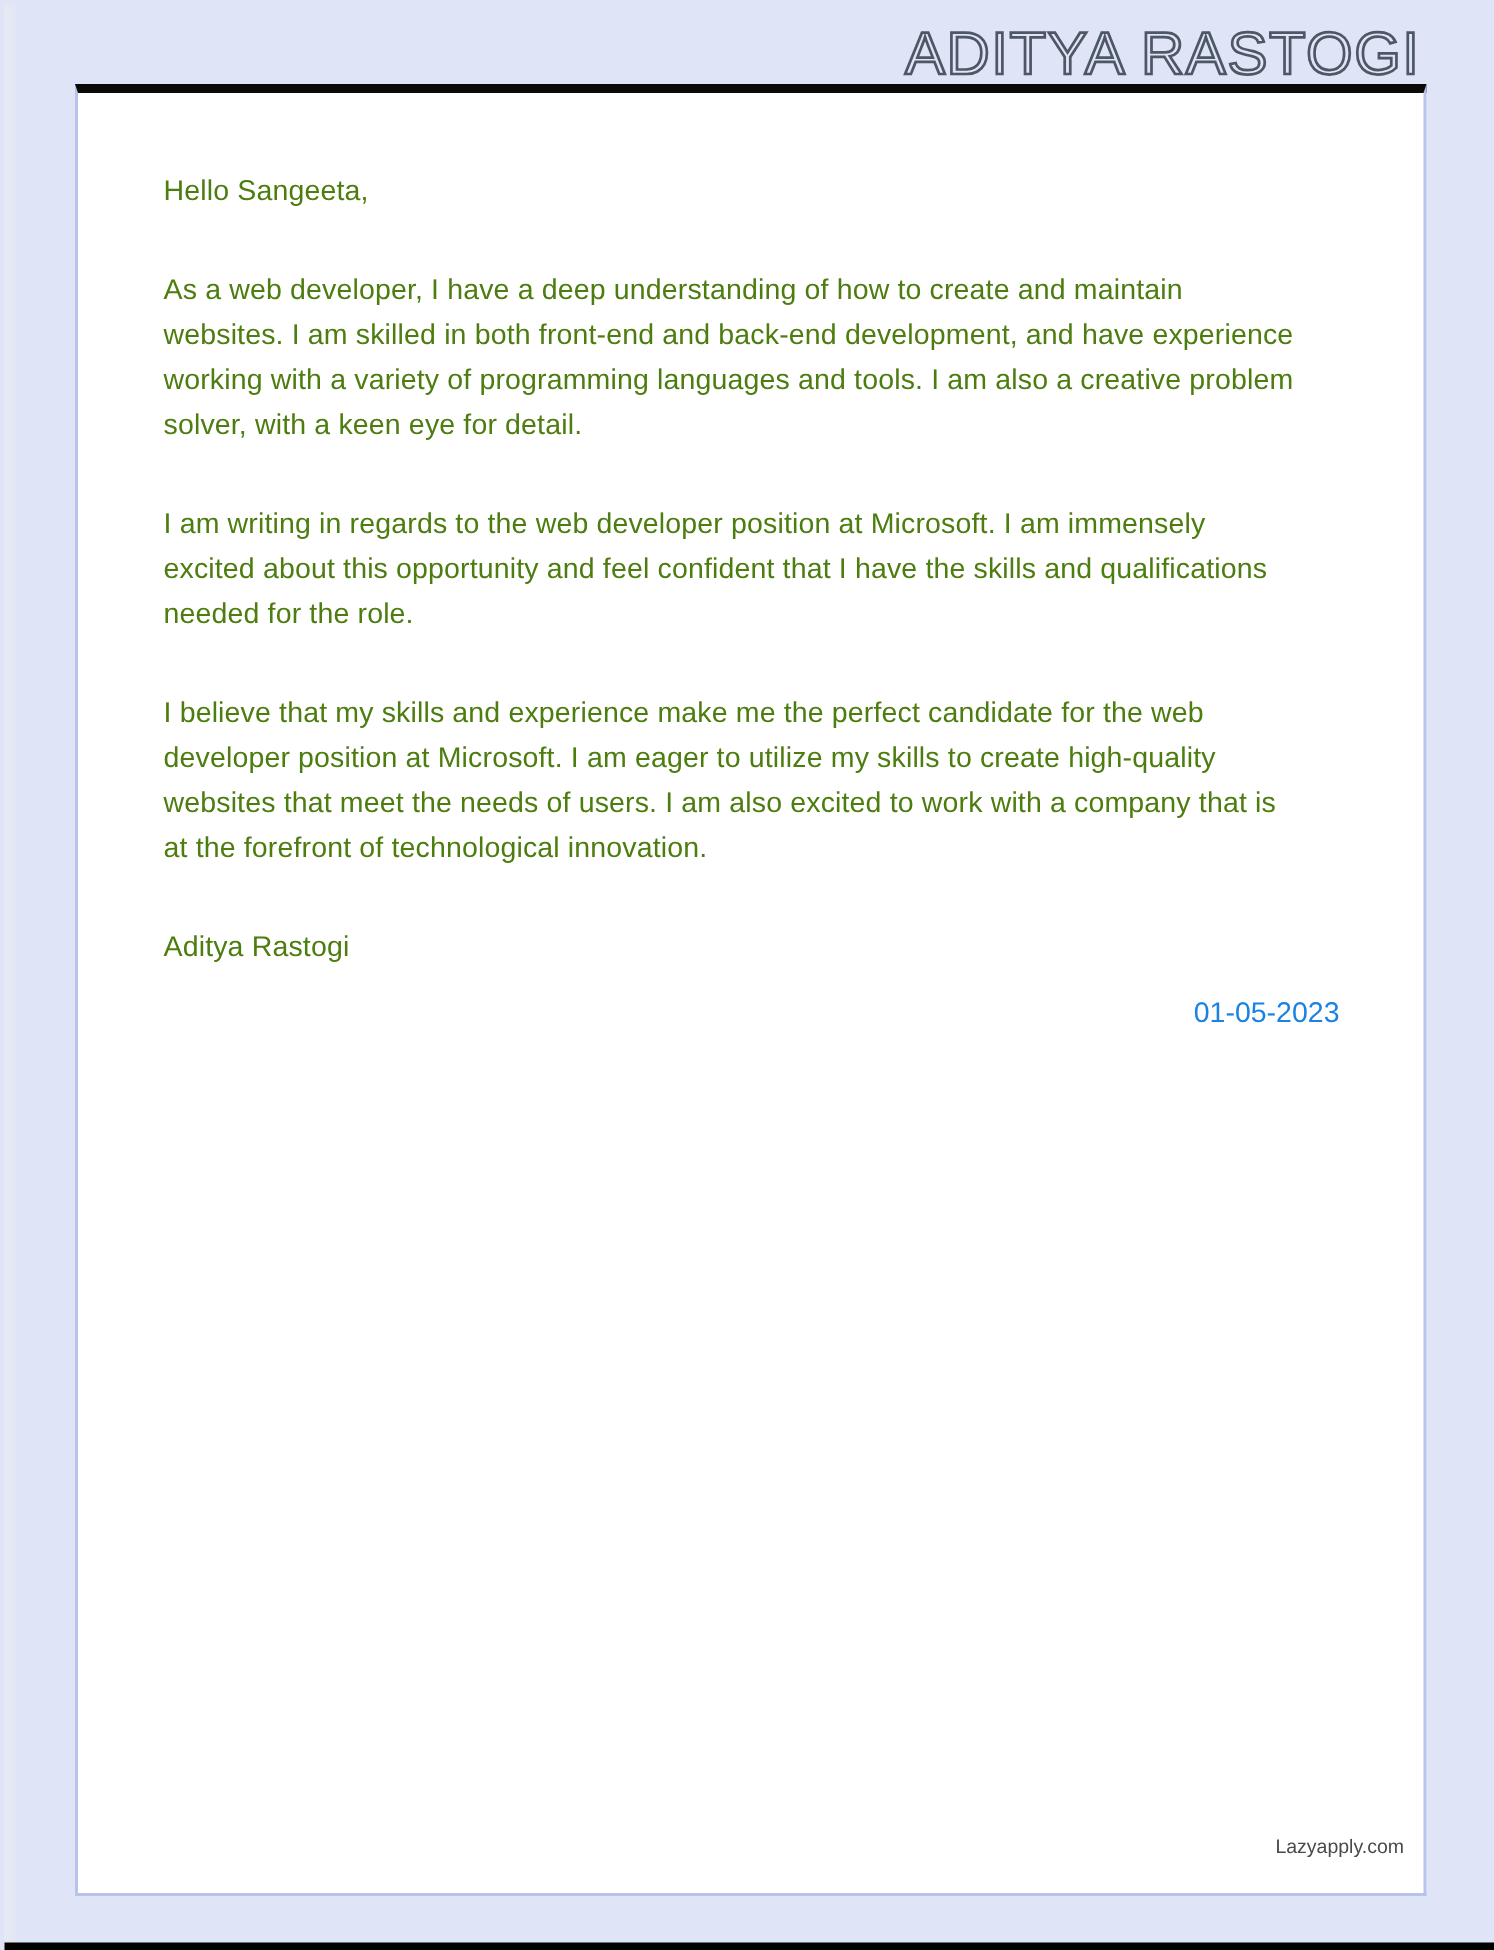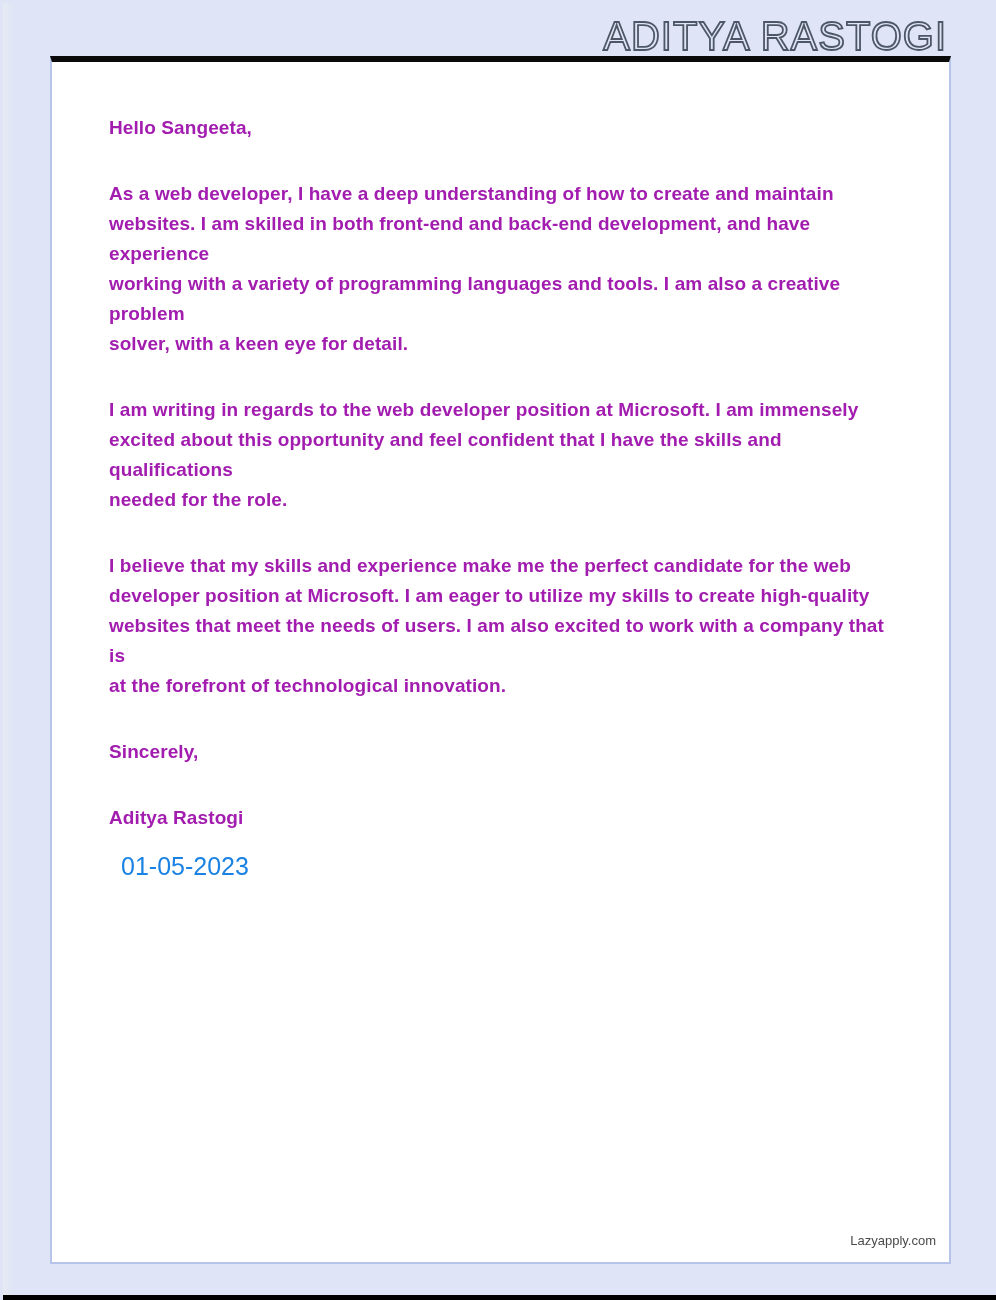--- a/index.html
+++ b/index.html
@@ -41,36 +41,36 @@
     border-right: 2px solid #b5c4e8;
     border-bottom: 2px solid #b5c4e8;
   }
   .page-content {
     padding: 45px 50px 0 51px;
   }
   .body-text {
     font-size: 19px;
     line-height: 30px;
     letter-spacing: 0.1px;
-    color: #a21caf;
+    color: #4d7c0f;
     white-space: pre-line;
     margin: 0 0 30px 0;
-    font-weight: bold;
   }
   .signature { margin-bottom: 8px; }
   .date-text {
-    font-size: 25px;
+    font-size: 19px;
     line-height: 30px;
     color: #1a82e2;
-    margin: 12px;
+    margin: 0;
+    text-align: right;
   }
   .watermark {
     position: absolute;
     right: 10px;
-    bottom: 10px;
+    bottom: 20px;
     font-size: 13px;
     line-height: 16px;
     color: #4a4a4a;
   }
   .bottom-bar {
     position: absolute;
     left: 0;
     right: 0;
     bottom: 0;
     height: 8px;
@@ -97,21 +97,20 @@
       <p class="body-text">I am writing in regards to the web developer position at Microsoft. I am immensely
 excited about this opportunity and feel confident that I have the skills and qualifications
 needed for the role.</p>
 
       <p class="body-text">I believe that my skills and experience make me the perfect candidate for the web
 developer position at Microsoft. I am eager to utilize my skills to create high-quality
 websites that meet the needs of users. I am also excited to work with a company that is
 at the forefront of technological innovation.</p>
 
 
-      <p class="body-text">Sincerely,</p>
 
       <p class="body-text signature">Aditya Rastogi</p>
 
       <p class="date-text">01-05-2023</p>
 
     </div>
 
     <div class="watermark">Lazyapply.com</div>
   </div>
 

